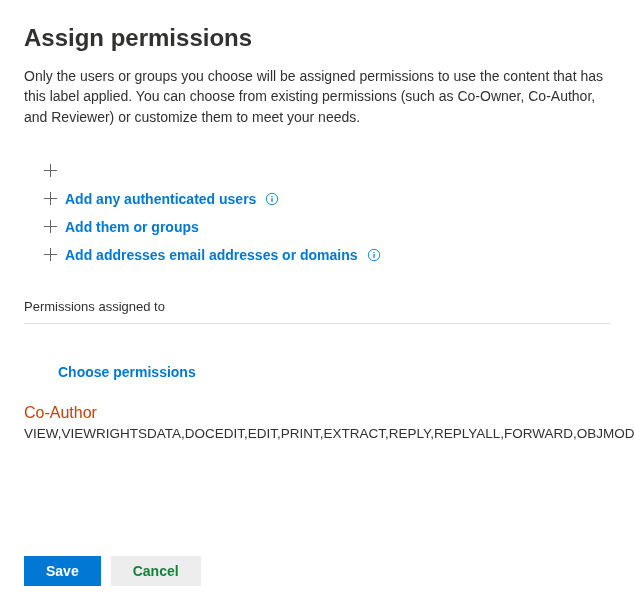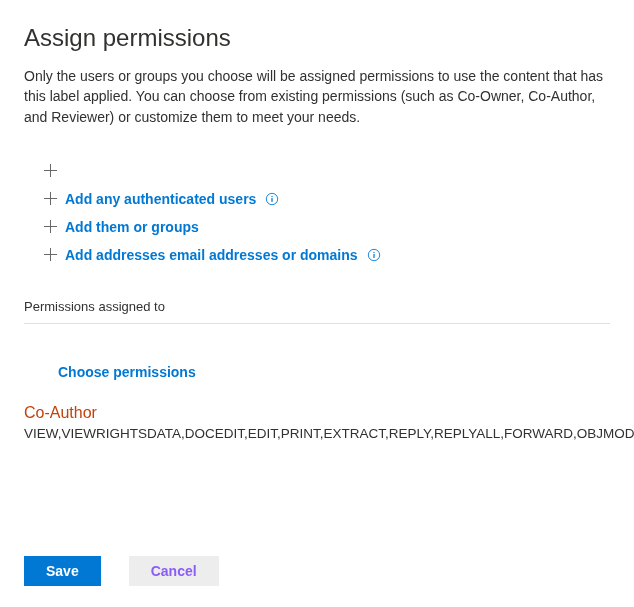--- a/index.html
+++ b/index.html
@@ -9,21 +9,21 @@
     }
     body {
       font-family: "Segoe UI", -apple-system, BlinkMacSystemFont, sans-serif;
       color: #323130;
       padding: 24px;
       width: 634px;
       background: #ffffff;
     }
     .title {
       font-size: 24px;
-      font-weight: 400;
+      font-weight: 700;
       margin-bottom: 14px;
     }
     .description {
       font-size: 14px;
       line-height: 1.45;
       color: #323130;
       margin-bottom: 30px;
     }
     .add-options {
       margin-left: 18px;
@@ -104,22 +104,21 @@
       padding: 7px 22px;
       border: none;
       cursor: pointer;
     }
     .btn-primary {
       background: #0078d4;
       color: #ffffff;
     }
     .btn-secondary {
       background: #ededed;
-      color: #8b5cf6;
-      margin-left: 18px;
+      color: #15803d;
     }
   </style>
 </head>
 <body>
 
 <h1 class="title">Assign permissions</h1>
 
 <p class="description">Only the users or groups you choose will be assigned permissions to use the content that has this label applied. You can choose from existing permissions (such as Co-Owner, Co-Author, and Reviewer) or customize them to meet your needs.</p>
 
 <div class="add-options">

